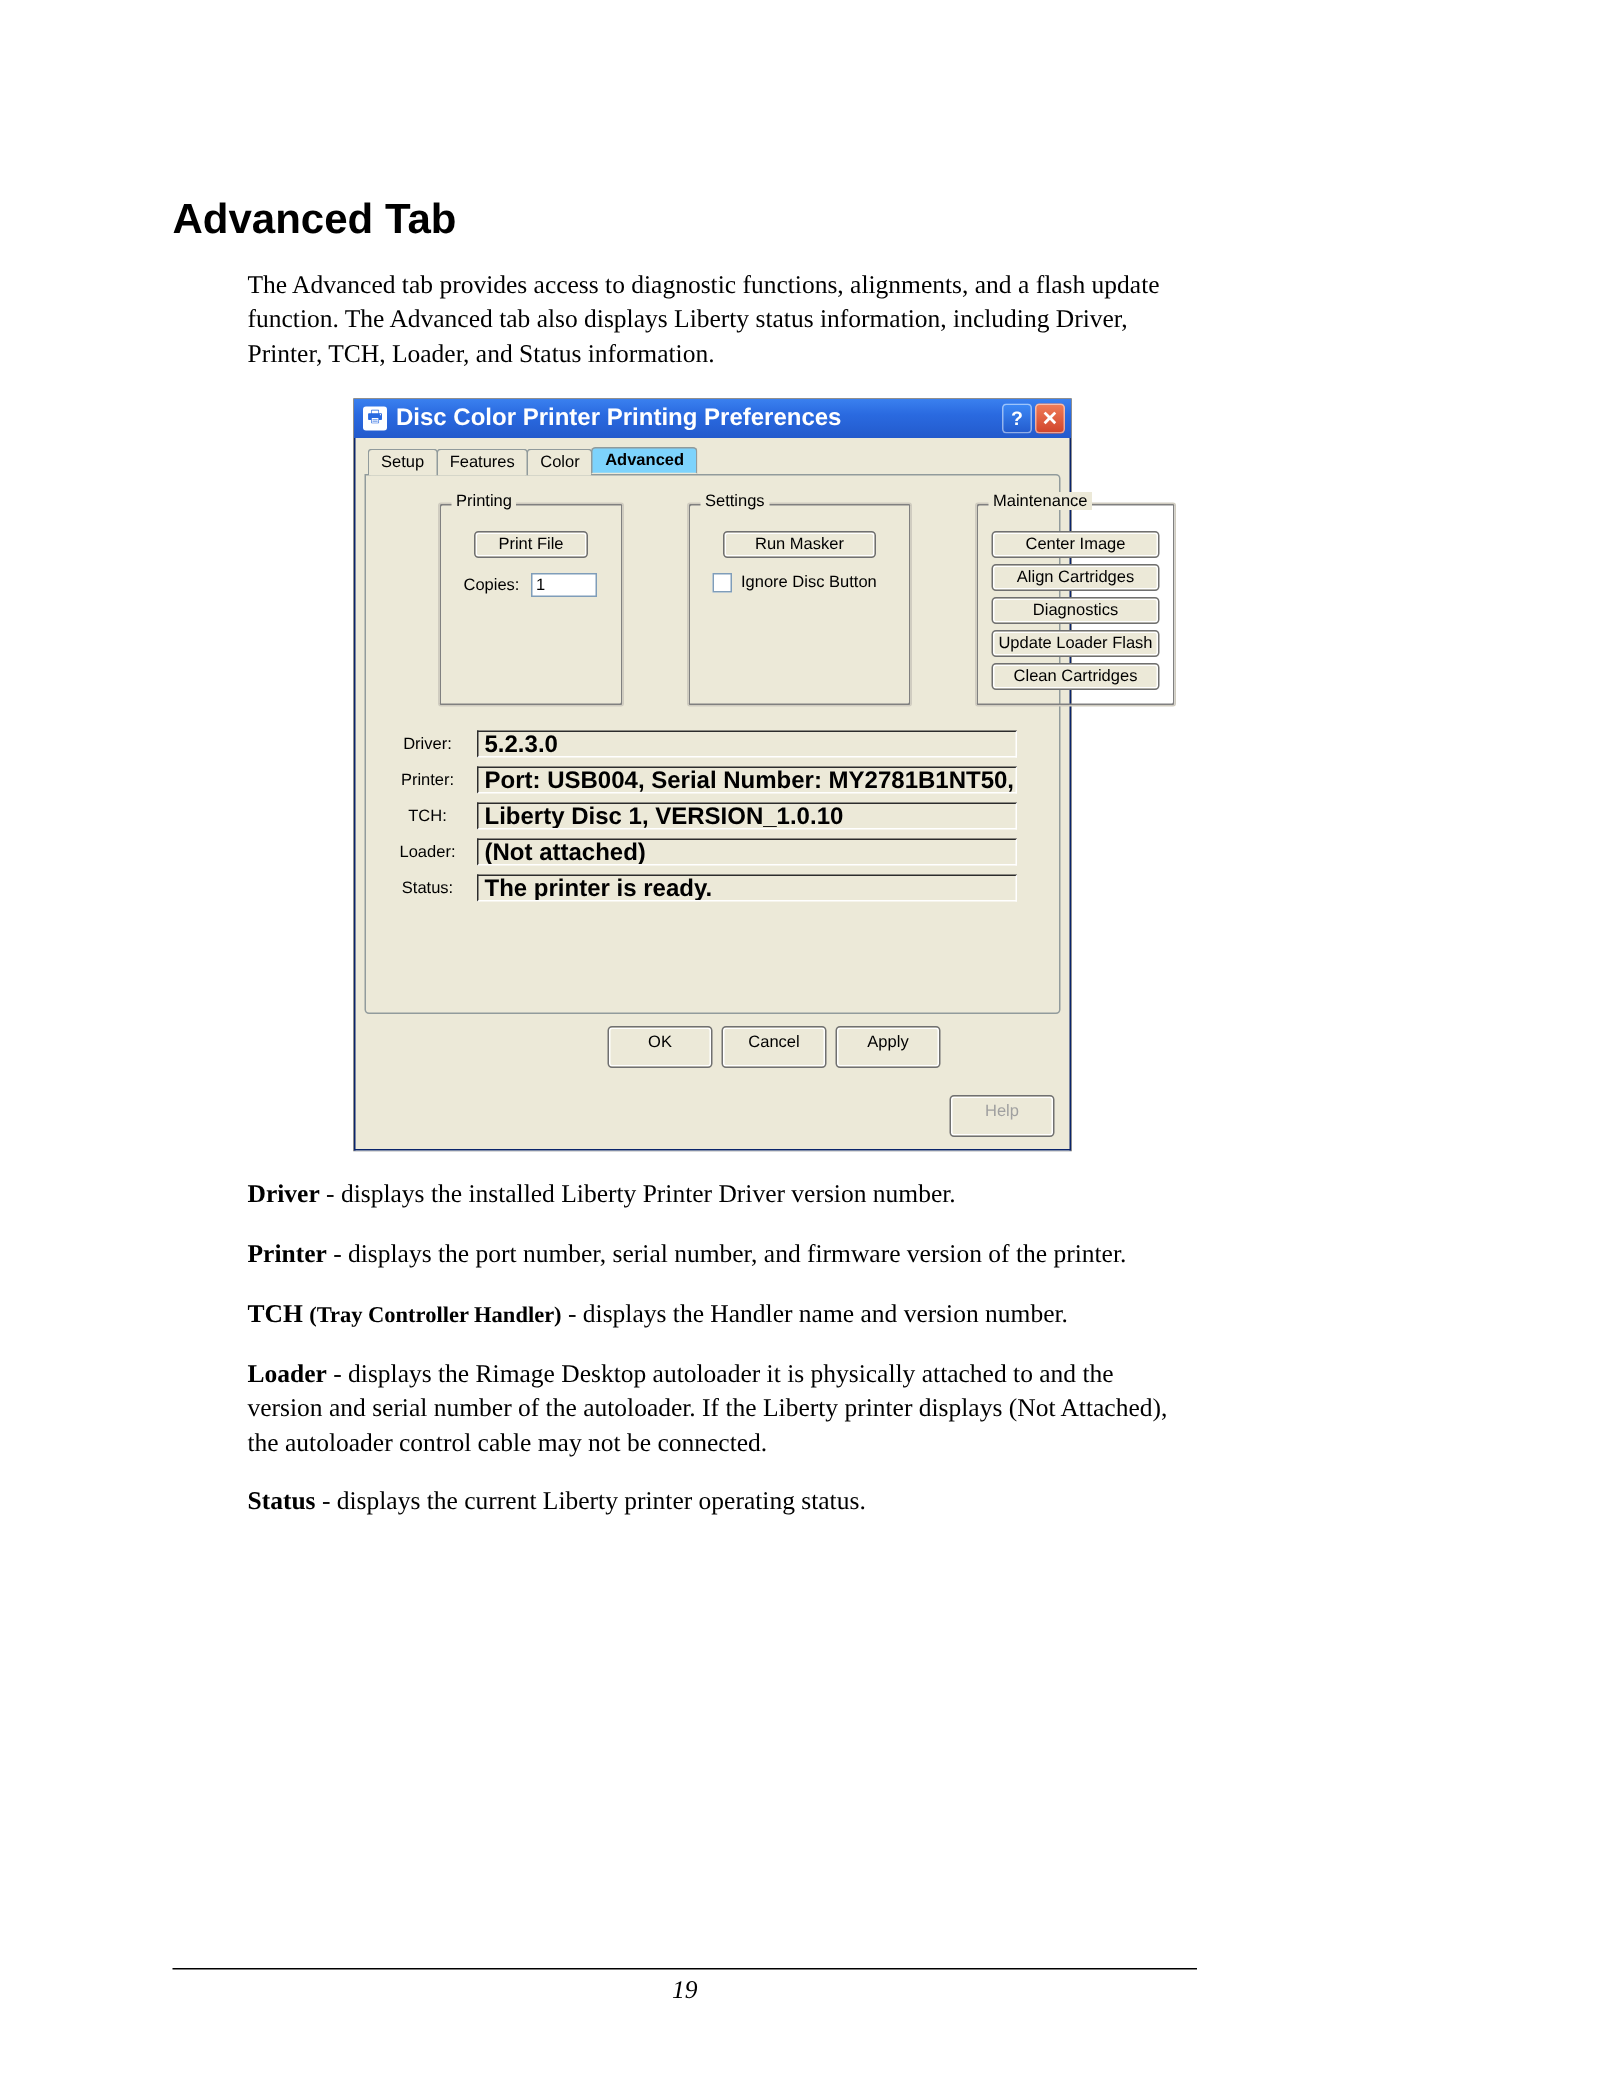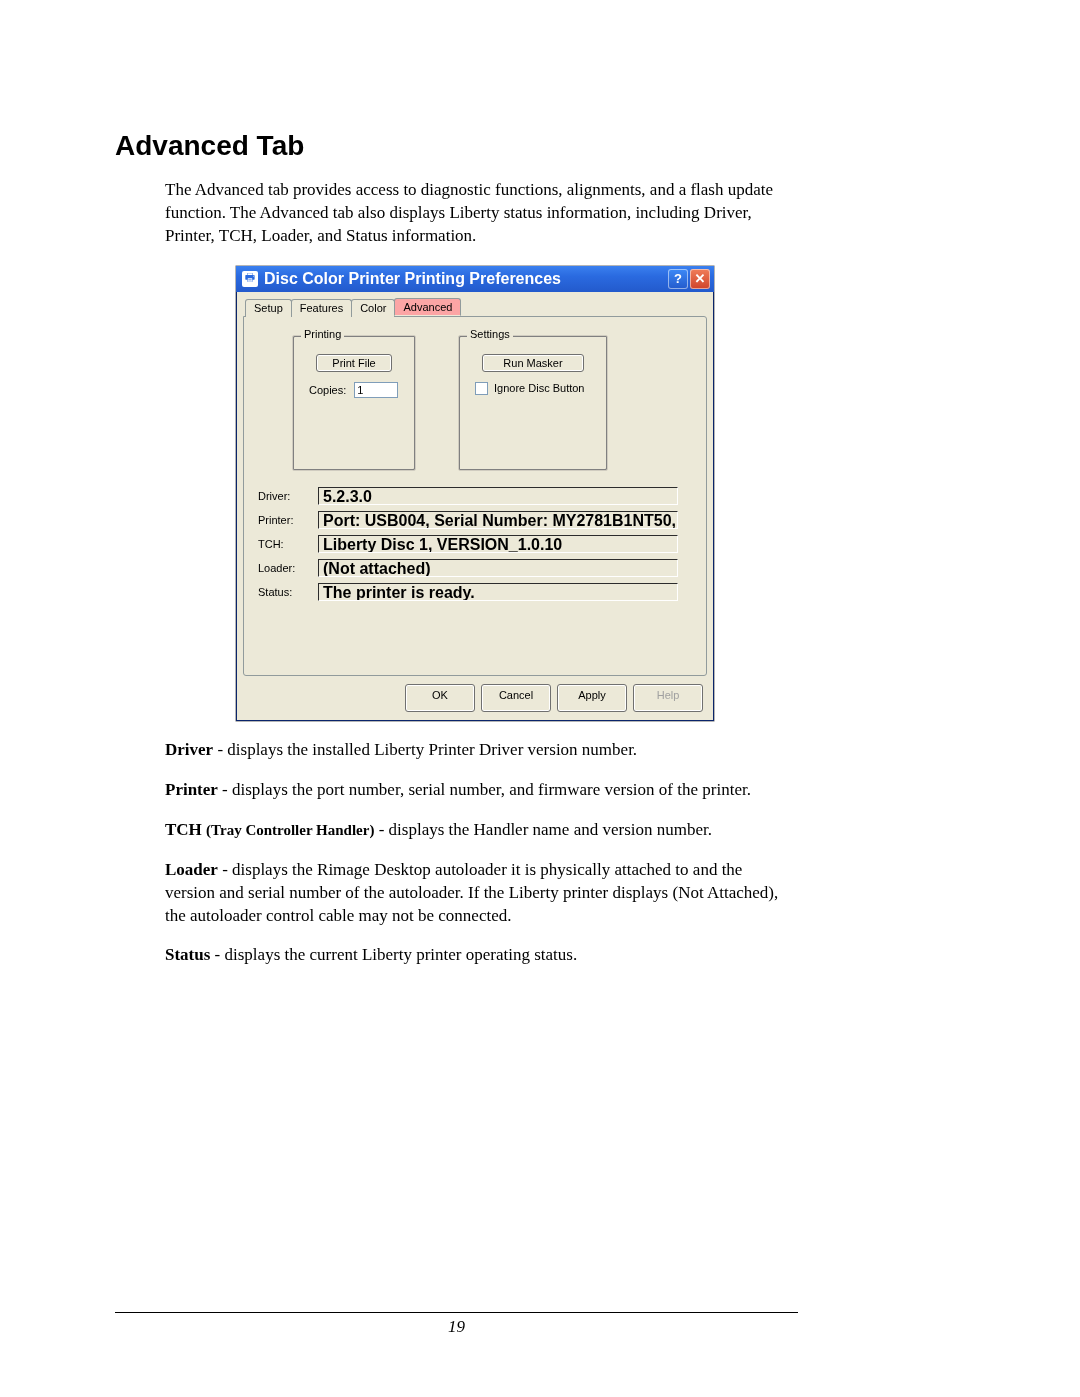--- a/index.html
+++ b/index.html
@@ -99,24 +99,25 @@
     border-bottom: none;
     border-radius: 3px 3px 0 0;
     padding: 2px 8px;
     margin-right: -1px;
     font-size: 11px;
     cursor: default;
     position: relative;
     top: 1px;
   }
   .tab.active {
-    background: #fca5a5;
+    background: #7dd3fc;
     border-bottom: 1px solid #ece9d8;
     top: 0;
     z-index: 3;
+    font-weight: bold;
   }
   .tabpanel {
     background: #ece9d8;
     border: 1px solid #919b9c;
     border-radius: 0 3px 3px 3px;
     min-height: 360px;
     padding: 18px 14px 14px 14px;
     box-sizing: border-box;
     position: relative;
     z-index: 1;
@@ -200,21 +201,21 @@
   }
 
   .info-rows { margin-top: 6px; }
   .info-row {
     display: flex;
     align-items: center;
     margin-bottom: 6px;
   }
   .info-label {
     width: 54px;
-    text-align: left;
+    text-align: center;
     padding-right: 6px;
     font-size: 11px;
   }
   .info-field {
     border: 1px inset #d4d0c8;
     background: #ece9d8;
     border-top-color: #808080;
     border-left-color: #808080;
     border-right-color: #fff;
     border-bottom-color: #fff;
@@ -233,21 +234,21 @@
     display: flex;
     justify-content: flex-end;
     gap: 6px;
     padding: 8px 4px 2px 4px;
   }
   .dlg-btns .xp-button {
     width: 68px;
     height: 22px;
     line-height: 16px;
   }
-  .dlg-btns .xp-button.disabled { color: #a0a0a0; }
+  .dlg-btns .xp-button.disabled { color: #a0a0a0; margin-top: 46px; }
 
   
   .desc {
     margin-left: 50px;
     font-size: 17px;
     line-height: 1.35;
     margin-bottom: 14px;
   }
   .desc b { font-weight: bold; }
   .small { font-size: 15px; }
@@ -309,20 +310,28 @@
 
             <div class="groupbox fs gb-settings">
               <div class="legend">Settings</div>
               <div class="xp-button">Run Masker</div>
               <div class="checkbox-row">
                 <div class="xp-checkbox"></div>
                 <span>Ignore Disc Button</span>
               </div>
             </div>
 
+            <div class="groupbox fs gb-maint">
+              <div class="legend">Maintenance</div>
+              <div class="xp-button">Center Image</div>
+              <div class="xp-button">Align Cartridges</div>
+              <div class="xp-button">Diagnostics</div>
+              <div class="xp-button">Update Loader Flash</div>
+              <div class="xp-button">Clean Cartridges</div>
+            </div>
 
           </div>
 
           <div class="info-rows">
             <div class="info-row">
               <div class="info-label">Driver:</div>
               <div class="info-field">5.2.3.0</div>
             </div>
             <div class="info-row">
               <div class="info-label">Printer:</div>

